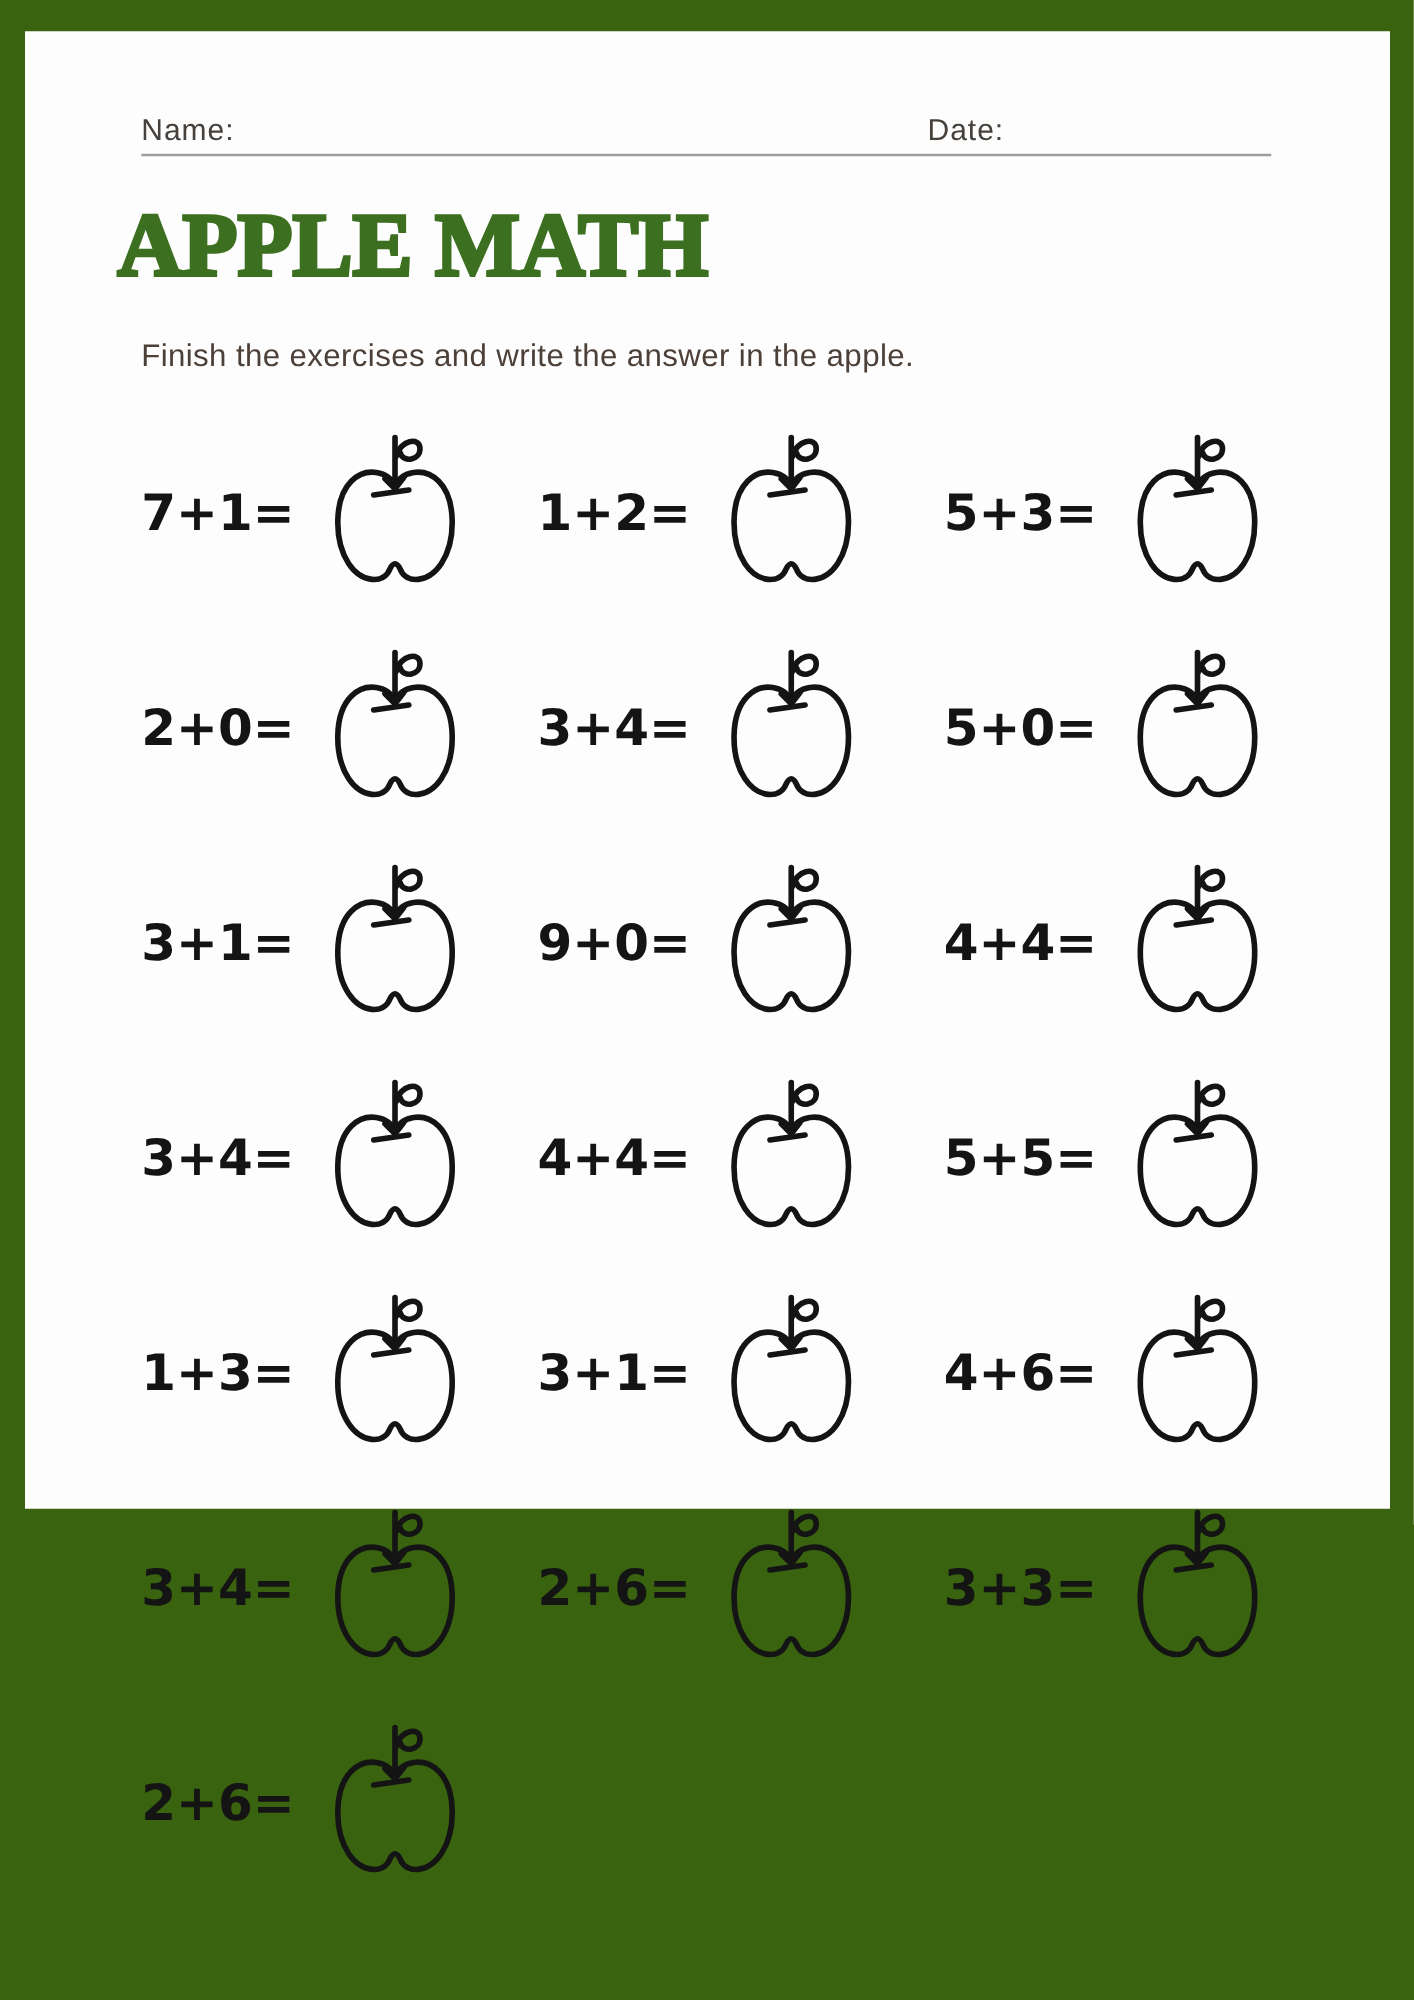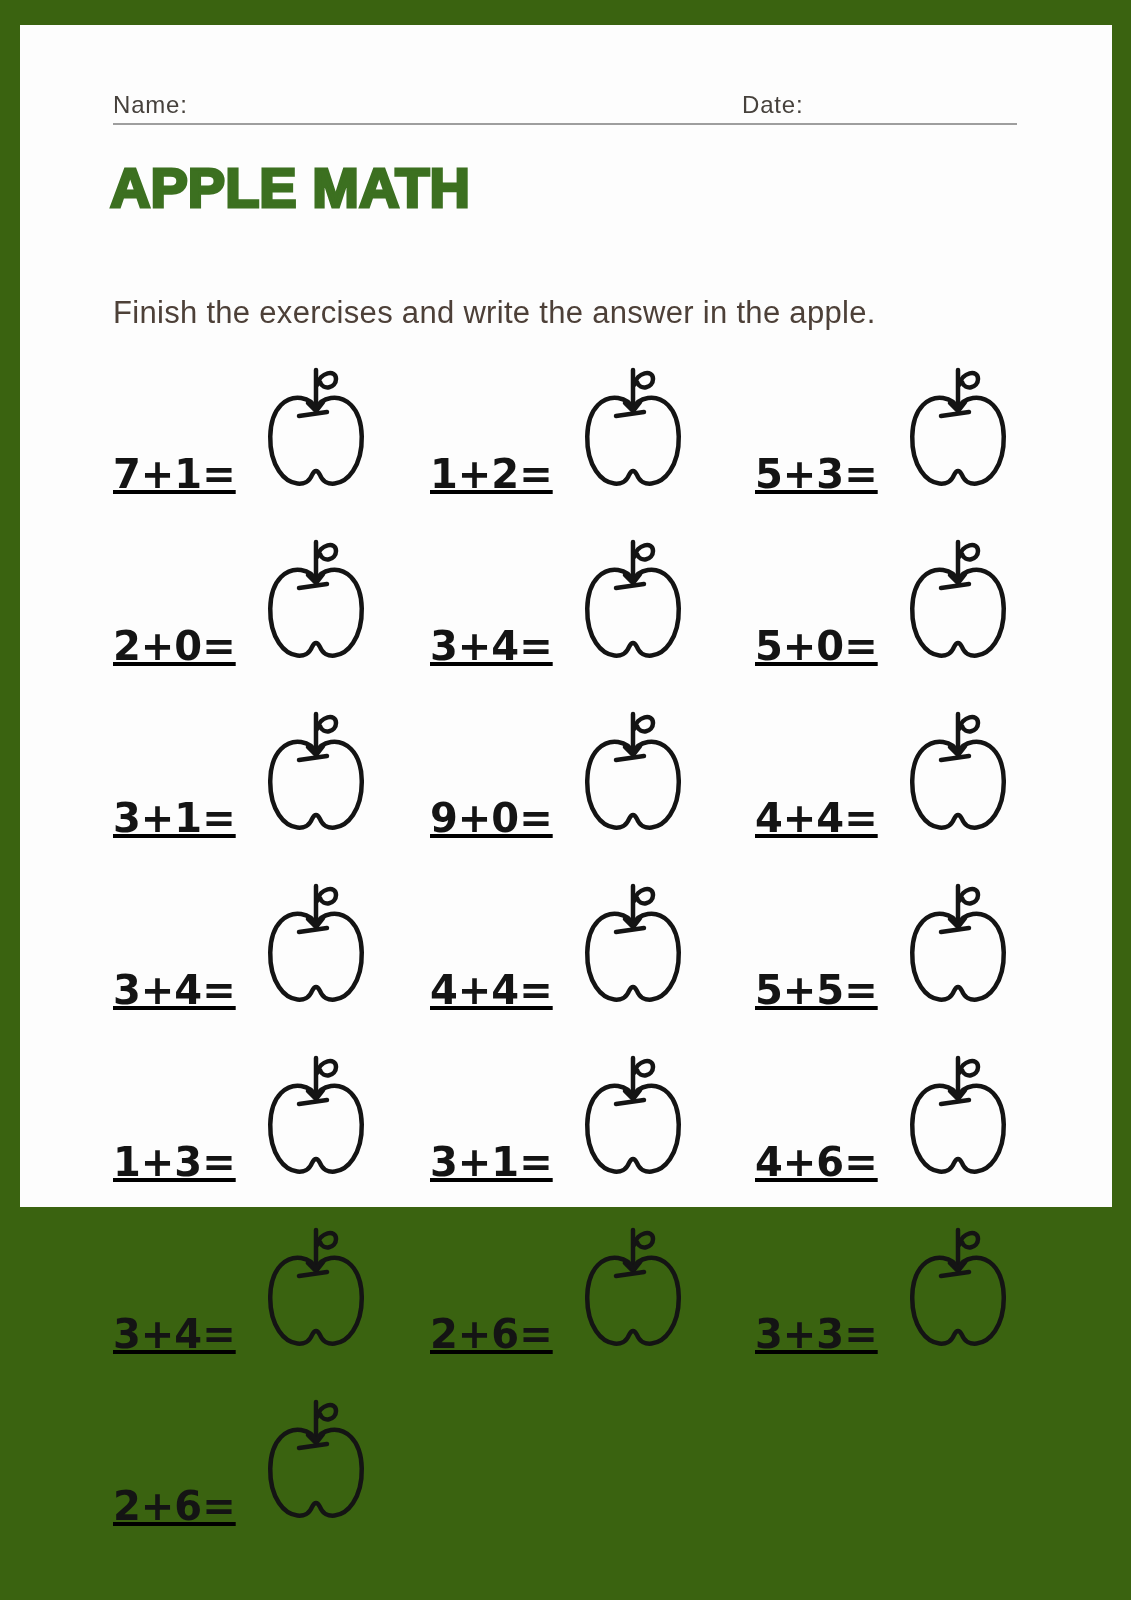--- a/index.html
+++ b/index.html
@@ -35,50 +35,48 @@
   .meta-name { left:93px; }
   .meta-date { left:722px; }
   .meta-line {
     position:absolute;
     left:93px; top:98px;
     width:904px; height:0;
     border-top:2px solid var(--underline-gray);
   }
   .title {
     position:absolute;
-    left:90px; top:134px;
-    font-family:Liberation Sans, sans-serif;
-    font-size:56px;
+    left:74px; top:134px;
+    font-family:Liberation Serif, serif;
+    font-size:72px;
     font-weight:bold;
     line-height:1.05;
     letter-spacing:0px;
     color: var(--title-green);
     -webkit-text-stroke: 3px var(--title-green);
   }
   .subtitle {
     position:absolute;
     left:93px; top:246px;
-    font-size:31px;
+    font-size:25px;
     letter-spacing:0.3px;
     color: var(--subtitle-brown);
-    margin-top: 24px;
   }
   .problems-grid {
     position:absolute;
     left:93px; top:300px;
     width:985px;
     display:grid;
     grid-template-columns: 317px 325px 1fr;
     grid-auto-rows: 172px;
   }
   .problem-cell {
     display:flex;
-    align-items:flex-end;
+    align-items:center;
     gap:34px;
-    text-decoration:underline;
   }
   .problem-expression {
     font-family:"DejaVu Sans", sans-serif;
     font-size:40px;
     font-weight:bold;
     letter-spacing:0px;
     color: var(--ink-black);
     width:112px;
     white-space:nowrap;
     flex-shrink:0;

